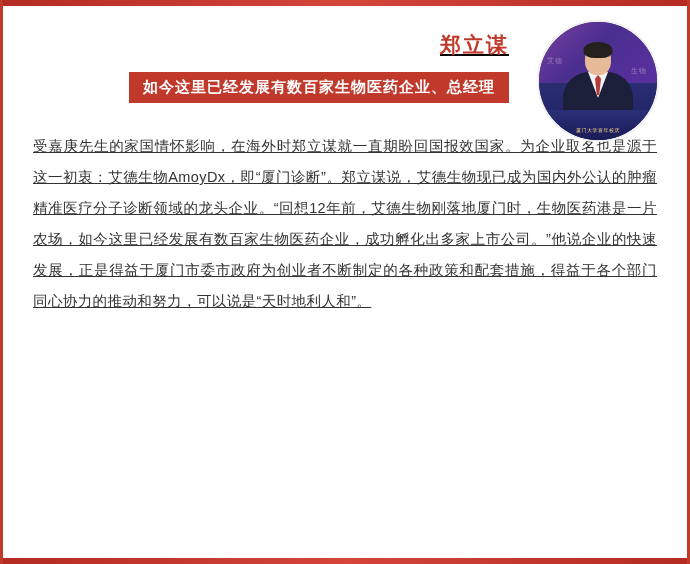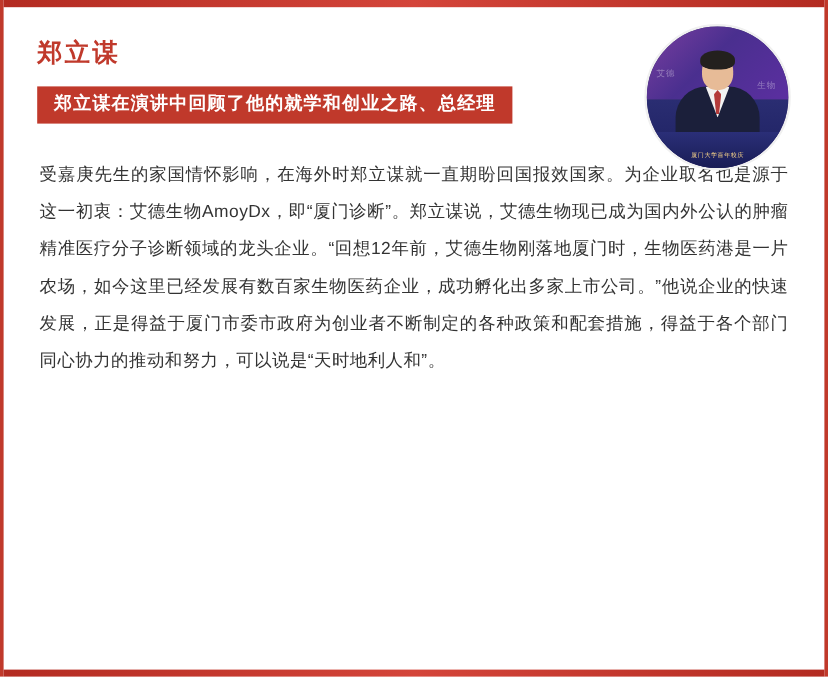--- a/index.html
+++ b/index.html
@@ -40,22 +40,23 @@
   }
 
   
   .header {
     position: relative;
     padding: 22px 28px 10px 28px;
     min-height: 110px;
     box-sizing: border-box;
   }
   .name-block {
-    text-align: left;
+    text-align: right;
     padding-right: 150px;
+    text-decoration: underline;
   }
   .person-name {
     font-size: 21px;
     font-weight: bold;
     color: #c0392b;
     letter-spacing: 2px;
     line-height: 34px;
     margin-top: 6px;
   }
   .title-banner {
@@ -181,31 +182,31 @@
   }
   .para {
     font-size: 14.5px;
     line-height: 31px;
     color: #333333;
     text-align: justify;
     text-justify: inter-ideograph;
     margin: 0 0 20px 0;
     letter-spacing: 0.4px;
   }
-  .para:last-child { margin-bottom: 0; }
+  .para:last-child { margin-bottom: 0; text-decoration: underline; }
 </style>
 </head>
 <body>
 
 <div class="page">
 
   <div class="header">
     <div class="name-block">
       <div class="person-name">郑立谋</div>
-      <div class="title-banner">郑立谋在演讲中回顾了他的就学和创业之路、总经理</div>
+      <div class="title-banner">如今这里已经发展有数百家生物医药企业、总经理</div>
     </div>
 
     <div class="portrait">
       <div class="bg-top"></div>
       <div class="bg-bottom"></div>
       <div class="watermark wm1">艾德</div>
       <div class="watermark wm2">生物</div>
       <div class="body"></div>
       <div class="shirt"></div>
       <div class="tie"></div>

